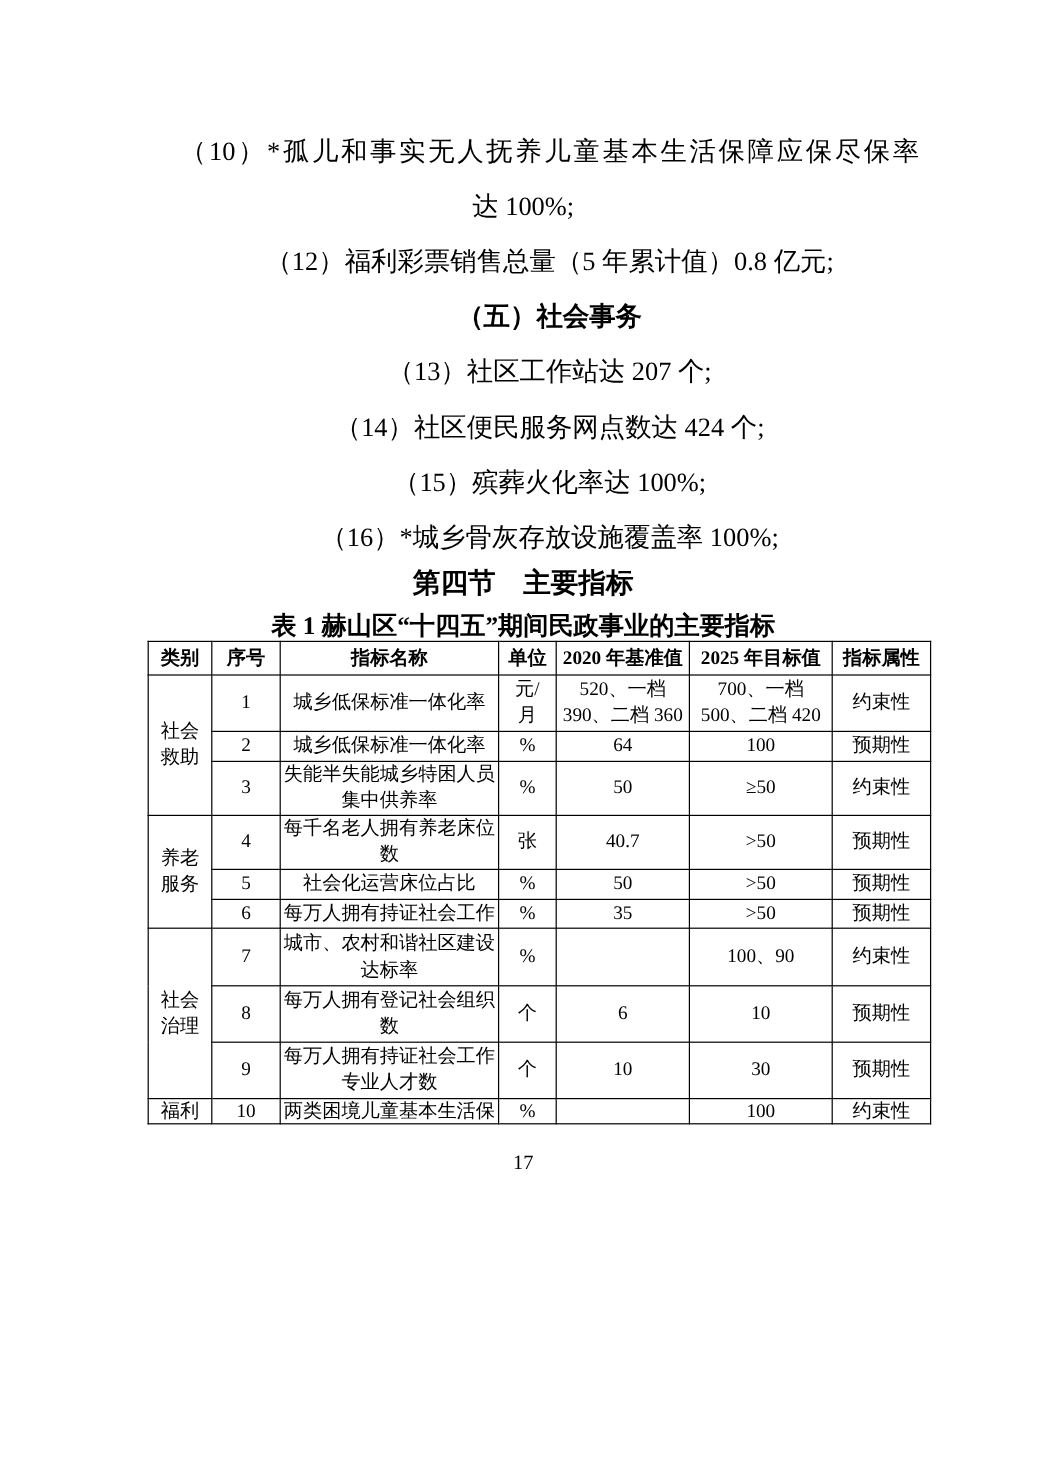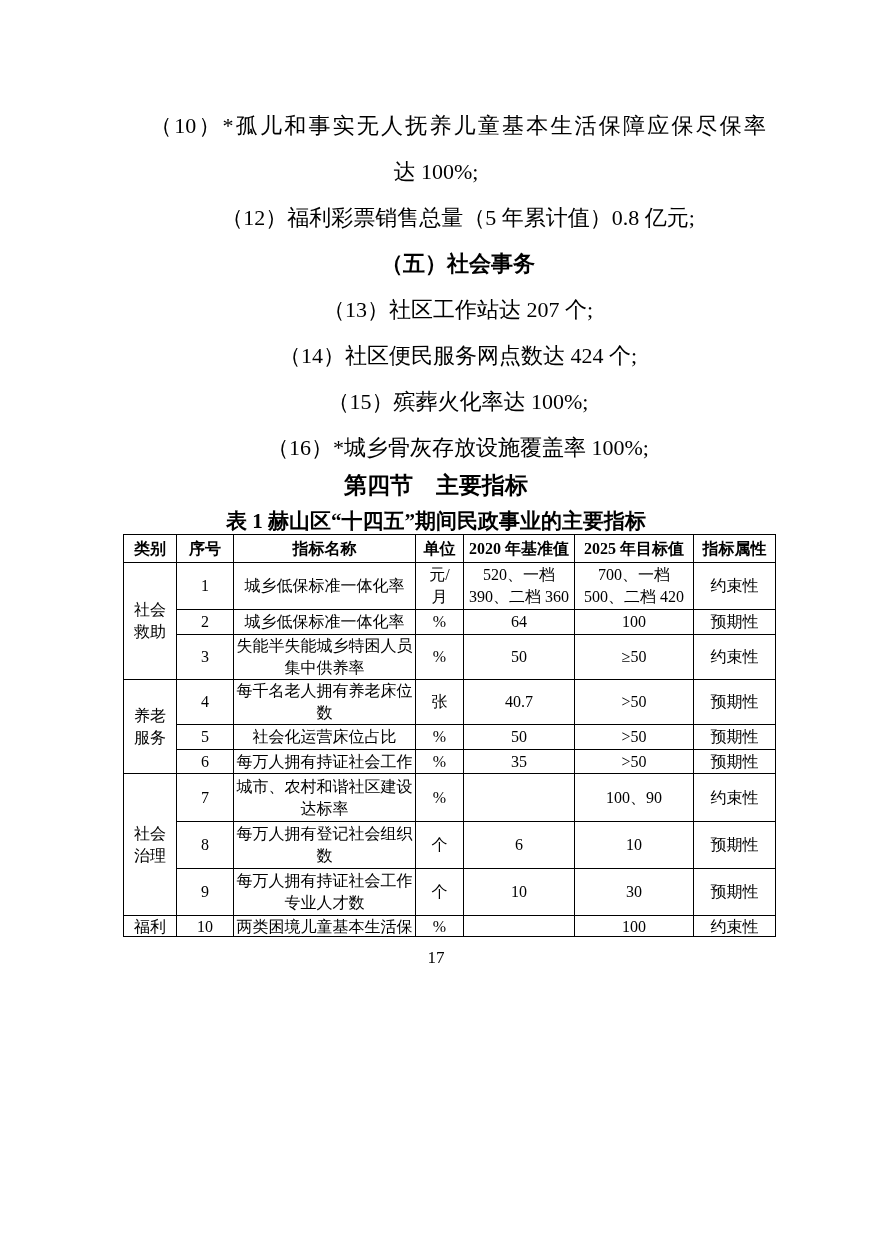--- a/index.html
+++ b/index.html
@@ -49,21 +49,21 @@
   .indicators tbody tr:nth-child(3)  { height: 44px; }
   .indicators tbody tr:nth-child(4)  { height: 44px; }
   .indicators tbody tr:nth-child(5)  { height: 25px; }
   .indicators tbody tr:nth-child(6)  { height: 24px; }
   .indicators tbody tr:nth-child(7)  { height: 48px; }
   .indicators tbody tr:nth-child(8)  { height: 47px; }
   .indicators tbody tr:nth-child(9)  { height: 47px; }
   .indicators tbody tr:nth-child(10) { height: 21px; }
   .indicators tbody tr:nth-child(10) td { line-height: 19px; }
 
-  .page-number { text-align: center; font-size: 17px; line-height: 24px; margin-top: 9px; }
+  .page-number { text-align: center; font-size: 17px; line-height: 24px; margin-top: 20px; }
 </style>
 </head>
 <body>
 
 <div class="content">
 
   <p class="para">
     <span class="line fill">（10）*孤儿和事实无人抚养儿童基本生活保障应保尽保率</span>
     <span class="line">达 100%;</span>
   </p>

